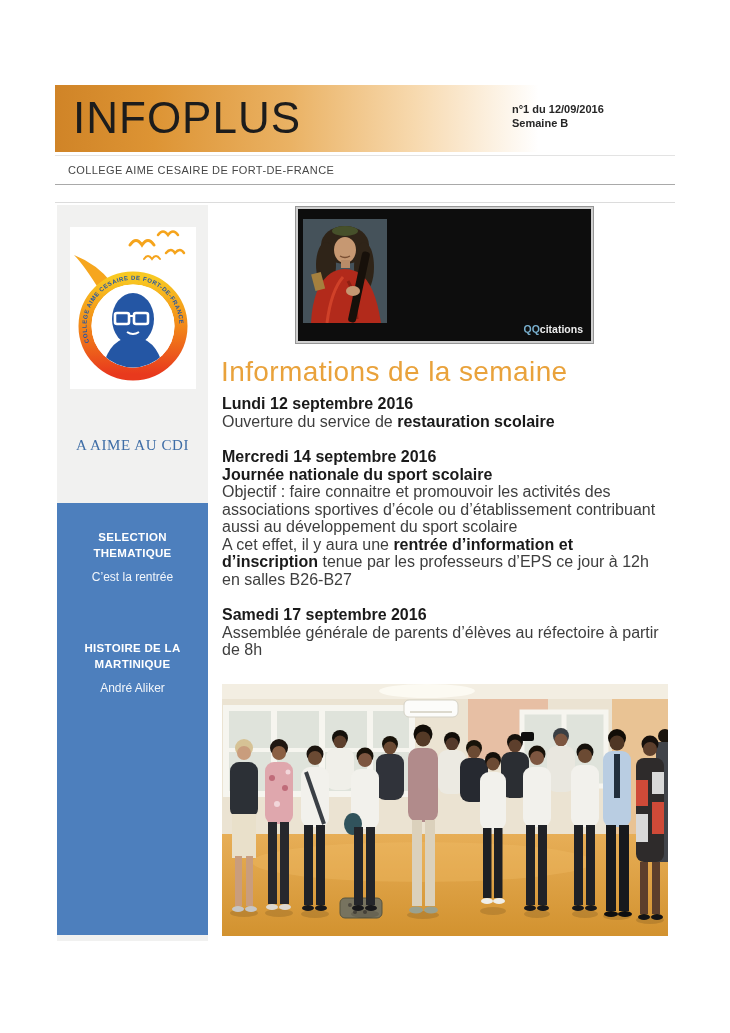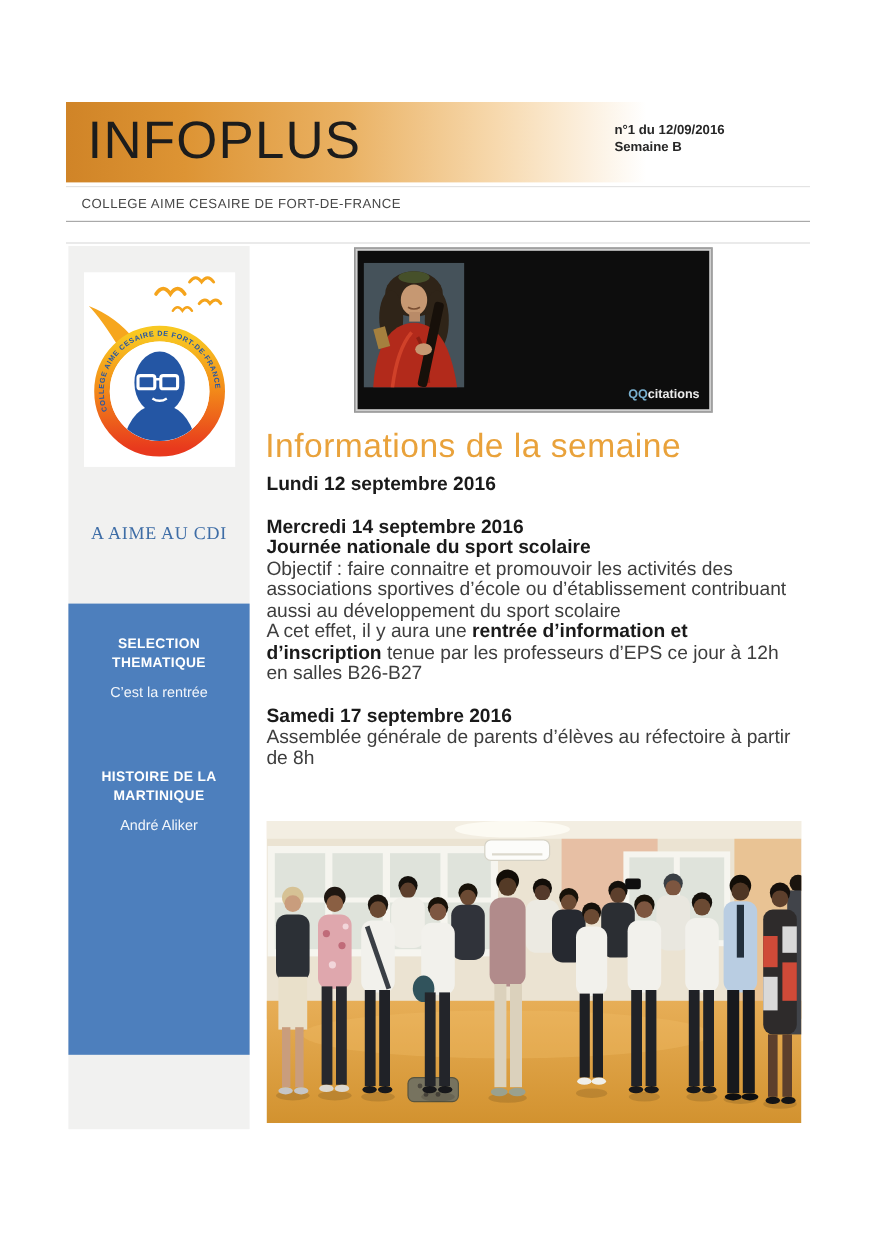--- a/index.html
+++ b/index.html
@@ -41,21 +41,21 @@
     position: absolute; left: 13px; top: 22px; width: 126px; height: 162px;
     background: #ffffff;
   }
   .logo-box svg { display: block; width: 100%; height: 100%; }
   .cdi-heading {
     position: absolute; top: 232px; left: 0; width: 100%;
     text-align: center; font-family: "Liberation Serif", serif;
     font-size: 15px; letter-spacing: 0.6px; color: #3e6da6;
   }
   .blue-panel {
-    position: absolute; left: 0; top: 298px; width: 151px; height: 376px;
+    position: absolute; left: 0; top: 298px; width: 151px; height: 432px;
     background: #4d7fbd; color: #ffffff; text-align: center;
   }
   .panel-title {
     margin: 0 14px; font-size: 11.5px; font-weight: 700;
     line-height: 16px; letter-spacing: 0.3px;
   }
   .panel-title.first { padding-top: 26px; }
   .panel-title.second { margin-top: 56px; }
   .panel-item { margin-top: 9px; font-size: 12px; color: #f2f6fb; }
   
@@ -187,20 +187,21 @@
       <div class="watermark">
         <span class="wm-qq">QQ</span><span class="wm-rest">citations</span>
       </div>
     </figure>
 
     <h2 class="section-heading">Informations de la semaine</h2>
 
     <div class="events">
       <section class="event">
         <p class="date-line">Lundi 12 septembre 2016</p>
+        <p><span>Ouverture du service de </span><strong>restauration scolaire</strong></p>
       </section>
 
       <section class="event">
         <p class="date-line">Mercredi 14 septembre 2016</p>
         <p class="date-line">Journée nationale du sport scolaire</p>
         <p>Objectif : faire connaitre et promouvoir les activités des associations sportives d’école ou d’établissement contribuant aussi au développement du sport scolaire</p>
         <p><span>A cet effet, il y aura une </span><strong>rentrée d’information et d’inscription</strong><span> tenue par les professeurs d’EPS ce jour à 12h en salles B26-B27</span></p>
       </section>
 
       <section class="event">

